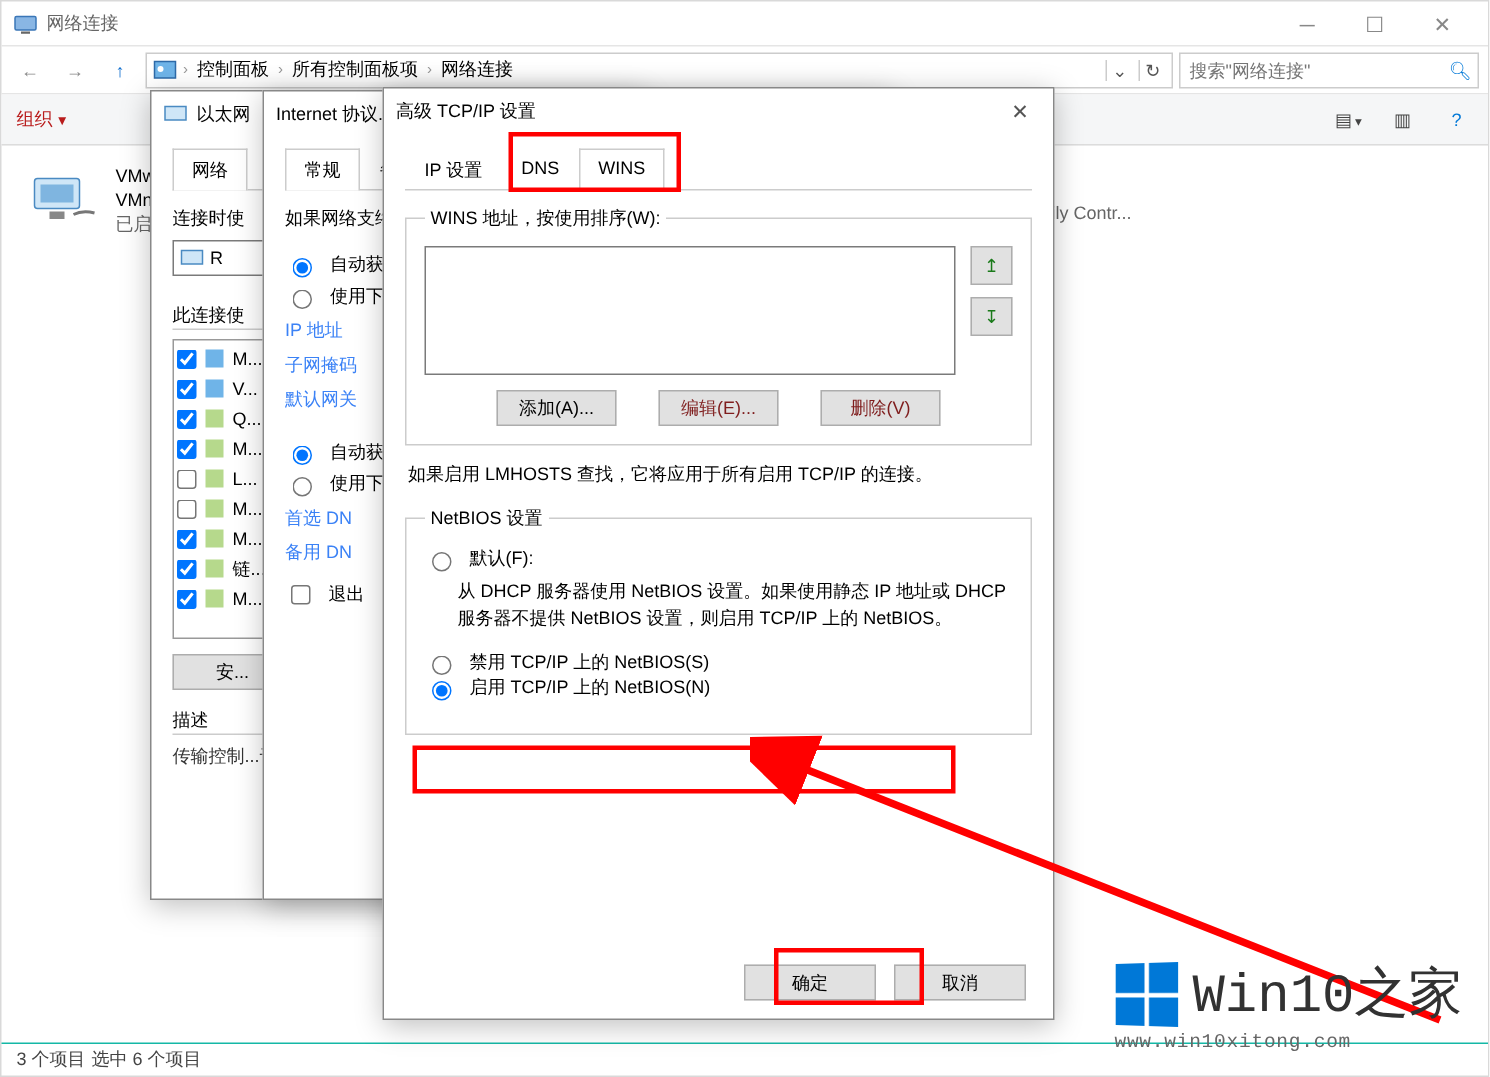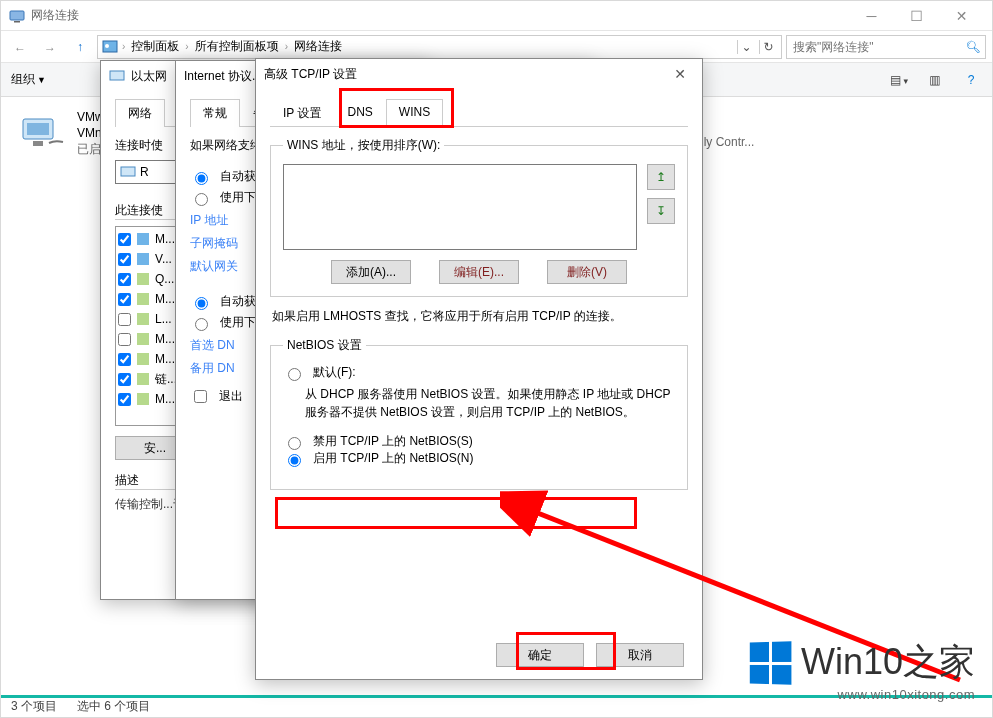--- a/index.html
+++ b/index.html
@@ -75,39 +75,39 @@
   font-size: 12px; color: #888;
 }
 
 .cmdbar {
   height: 34px;
   background: #f5f6f7;
   border-bottom: 1px solid #dcdcdc;
   display: flex; align-items: center; padding: 0 10px;
   gap: 14px;
 }
-.cmdbar .item { color: #000000; }
+.cmdbar .item { color: #b91c1c; }
 .cmdbar .drop { font-size: 9px; margin-left: 2px; }
 .cmdbar .spacer { flex: 1; }
 .cmdbar .small-btn { width: 22px; text-align: center; color: #444; }
 
 .content {
   position: absolute;
   top: 98px; left: 0; right: 0; bottom: 23px;
   padding: 10px 18px;
 }
 .conn-row {
   display: flex; align-items: center; gap: 10px;
 }
 .conn-icon { width: 48px; height: 40px; }
 .conn-row .lines div { line-height: 16px; }
 .statusbar {
   position: absolute; left: 0; right: 0; bottom: 0;
-  height: 22px; border-top: 3px solid #14b8a6;
-  display: flex; gap: 20px;
+  height: 22px; border-top: 1px solid #14b8a6;
+  display: flex; align-items: center; gap: 4px;
   padding: 0 10px; color: #444;
 }
 
 
 .dialog {
   position: absolute;
   background: #fff;
   border: 1px solid #888;
   box-shadow: 0 4px 18px rgba(0,0,0,0.25);
 }
@@ -197,22 +197,23 @@
   pointer-events: none;
 }
 .arrow-svg {
   position: absolute;
   pointer-events: none;
 }
 
 
 .watermark {
   position: absolute; right: 18px; bottom: 16px;
-  display: flex; flex-direction: column; align-items: flex-end;
+  display: flex; flex-direction: column; 
   color: #323232;
+  font-family: Liberation Mono, monospace;
 }
 .watermark .logo-row { display: flex; align-items: center; gap: 10px; }
 .watermark .name { font-size: 36px; font-weight: 400; }
 .watermark .url { font-size: 13px; color: #666; letter-spacing: 0.5px; }
 .win-logo { width: 42px; height: 42px; display: grid; grid-template-columns: 1fr 1fr; grid-template-rows: 1fr 1fr; gap: 3px; transform: perspective(100px) rotateY(-8deg); }
 .win-logo div { background: #0078d7; }
 </style>
 </head>
 <body>
 

